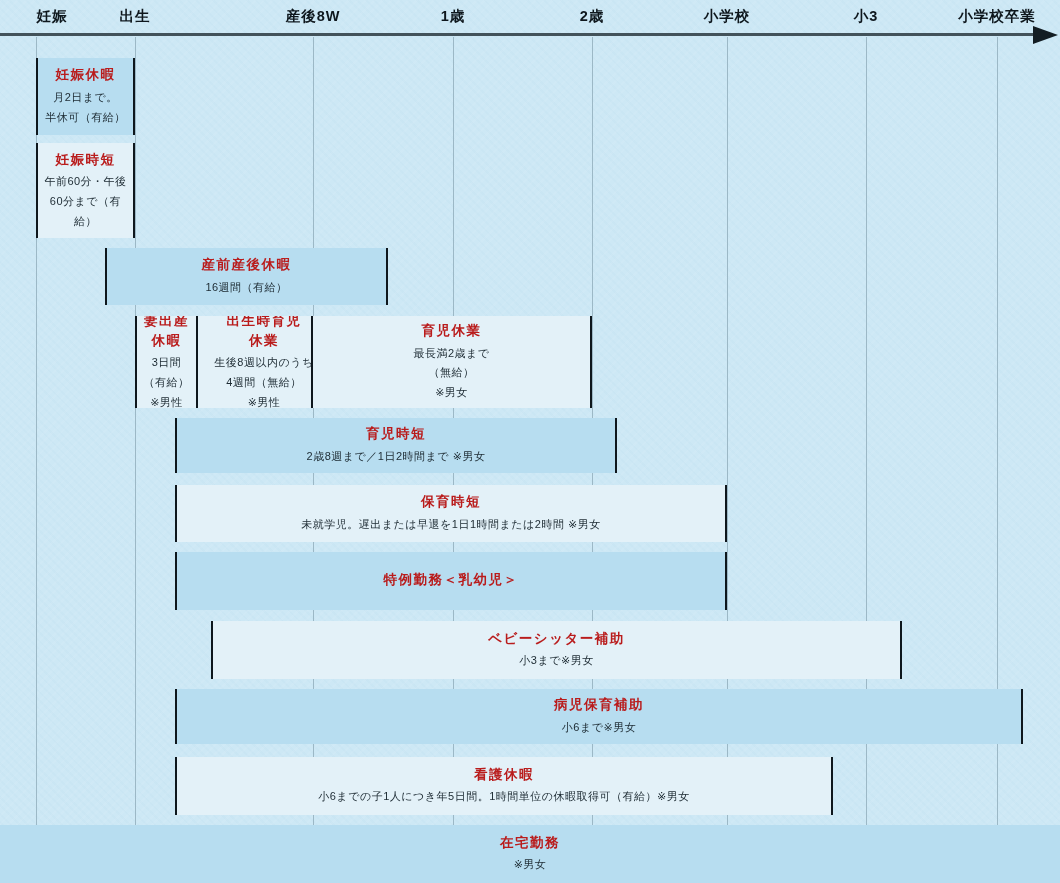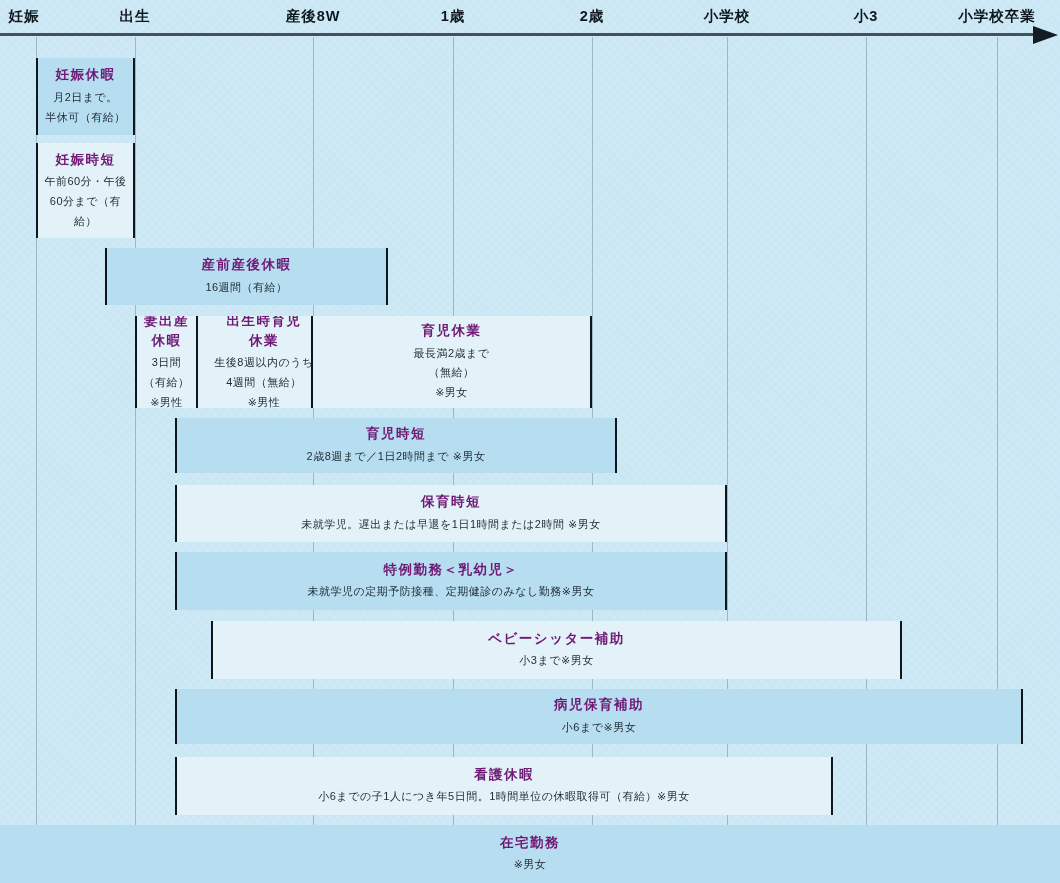--- a/index.html
+++ b/index.html
@@ -25,31 +25,31 @@
   .gridline { position:absolute; top:37px; width:1px; height:788px; background:#9cb8c6; }
   .bar {
     position:absolute; display:flex; flex-direction:column; align-items:center; justify-content:center;
     text-align:center; padding:3px 5px; overflow:hidden;
   }
   .bar.dark  { background:#b7ddf0; }
   .bar.light { background:#e3f1f8; }
   .edges-lr  { border-left:2.5px solid #0e171d; border-right:2.5px solid #0e171d; }
   .edges-r   { border-right:2.5px solid #0e171d; }
   .edges-none{ border:none; }
-  .bar-title { font-size:13.5px; font-weight:700; letter-spacing:1.5px; line-height:1.45; color:#701a75; white-space:nowrap; margin-bottom:3px; }
+  .bar-title { font-size:13.5px; font-weight:700; letter-spacing:1.5px; line-height:1.45; color:#b91c1c; white-space:nowrap; margin-bottom:3px; }
   .bar-desc  { font-size:11px; letter-spacing:0.5px; line-height:1.8; color:#1c2a32; white-space:nowrap; }
 </style>
 </head>
 <body>
 
 <div class="canvas">
   <div class="axis-line"></div>
   <div class="axis-arrow"></div>
   <div>
-      <div class="stop-label" style="left: 24px;">妊娠</div>
+      <div class="stop-label" style="left: 52px;">妊娠</div>
       <div class="stop-label" style="left: 135px; text-align: center;">出生</div>
       <div class="stop-label" style="left: 313px;">産後8W</div>
       <div class="stop-label" style="left: 453px;">1歳</div>
       <div class="stop-label" style="left: 592px;">2歳</div>
       <div class="stop-label" style="left: 727px;">小学校</div>
       <div class="stop-label" style="left: 866px; text-align: center;">小3</div>
       <div class="stop-label" style="left: 997px;">小学校卒業</div>
     </div>
   <div>
       <div class="gridline" style="left: 36px;"></div>
@@ -118,21 +118,20 @@
       <div class="bar light edges-lr" style="left: 175px; top: 485px; width: 552px; height: 57px;">
         <div class="bar-title">
           <div>保育時短</div>
         </div>
         <div class="bar-desc">未就学児。遅出または早退を1日1時間または2時間 ※男女</div>
       </div>
       <div class="bar dark edges-lr" style="left: 175px; top: 552px; width: 552px; height: 58px;">
         <div class="bar-title">
           <div>特例勤務＜乳幼児＞</div>
         </div>
-        <div class="bar-desc">未就学児の定期予防接種、定期健診のみなし勤務※男女</div>
       </div>
       <div class="bar light edges-lr" style="left: 175px; top: 621px; width: 691px; height: 58px; margin-left: 36px;">
         <div class="bar-title">
           <div>ベビーシッター補助</div>
         </div>
         <div class="bar-desc">小3まで※男女</div>
       </div>
       <div class="bar dark edges-lr" style="left: 175px; top: 689px; width: 848px; height: 55px;">
         <div class="bar-title">
           <div>病児保育補助</div>

